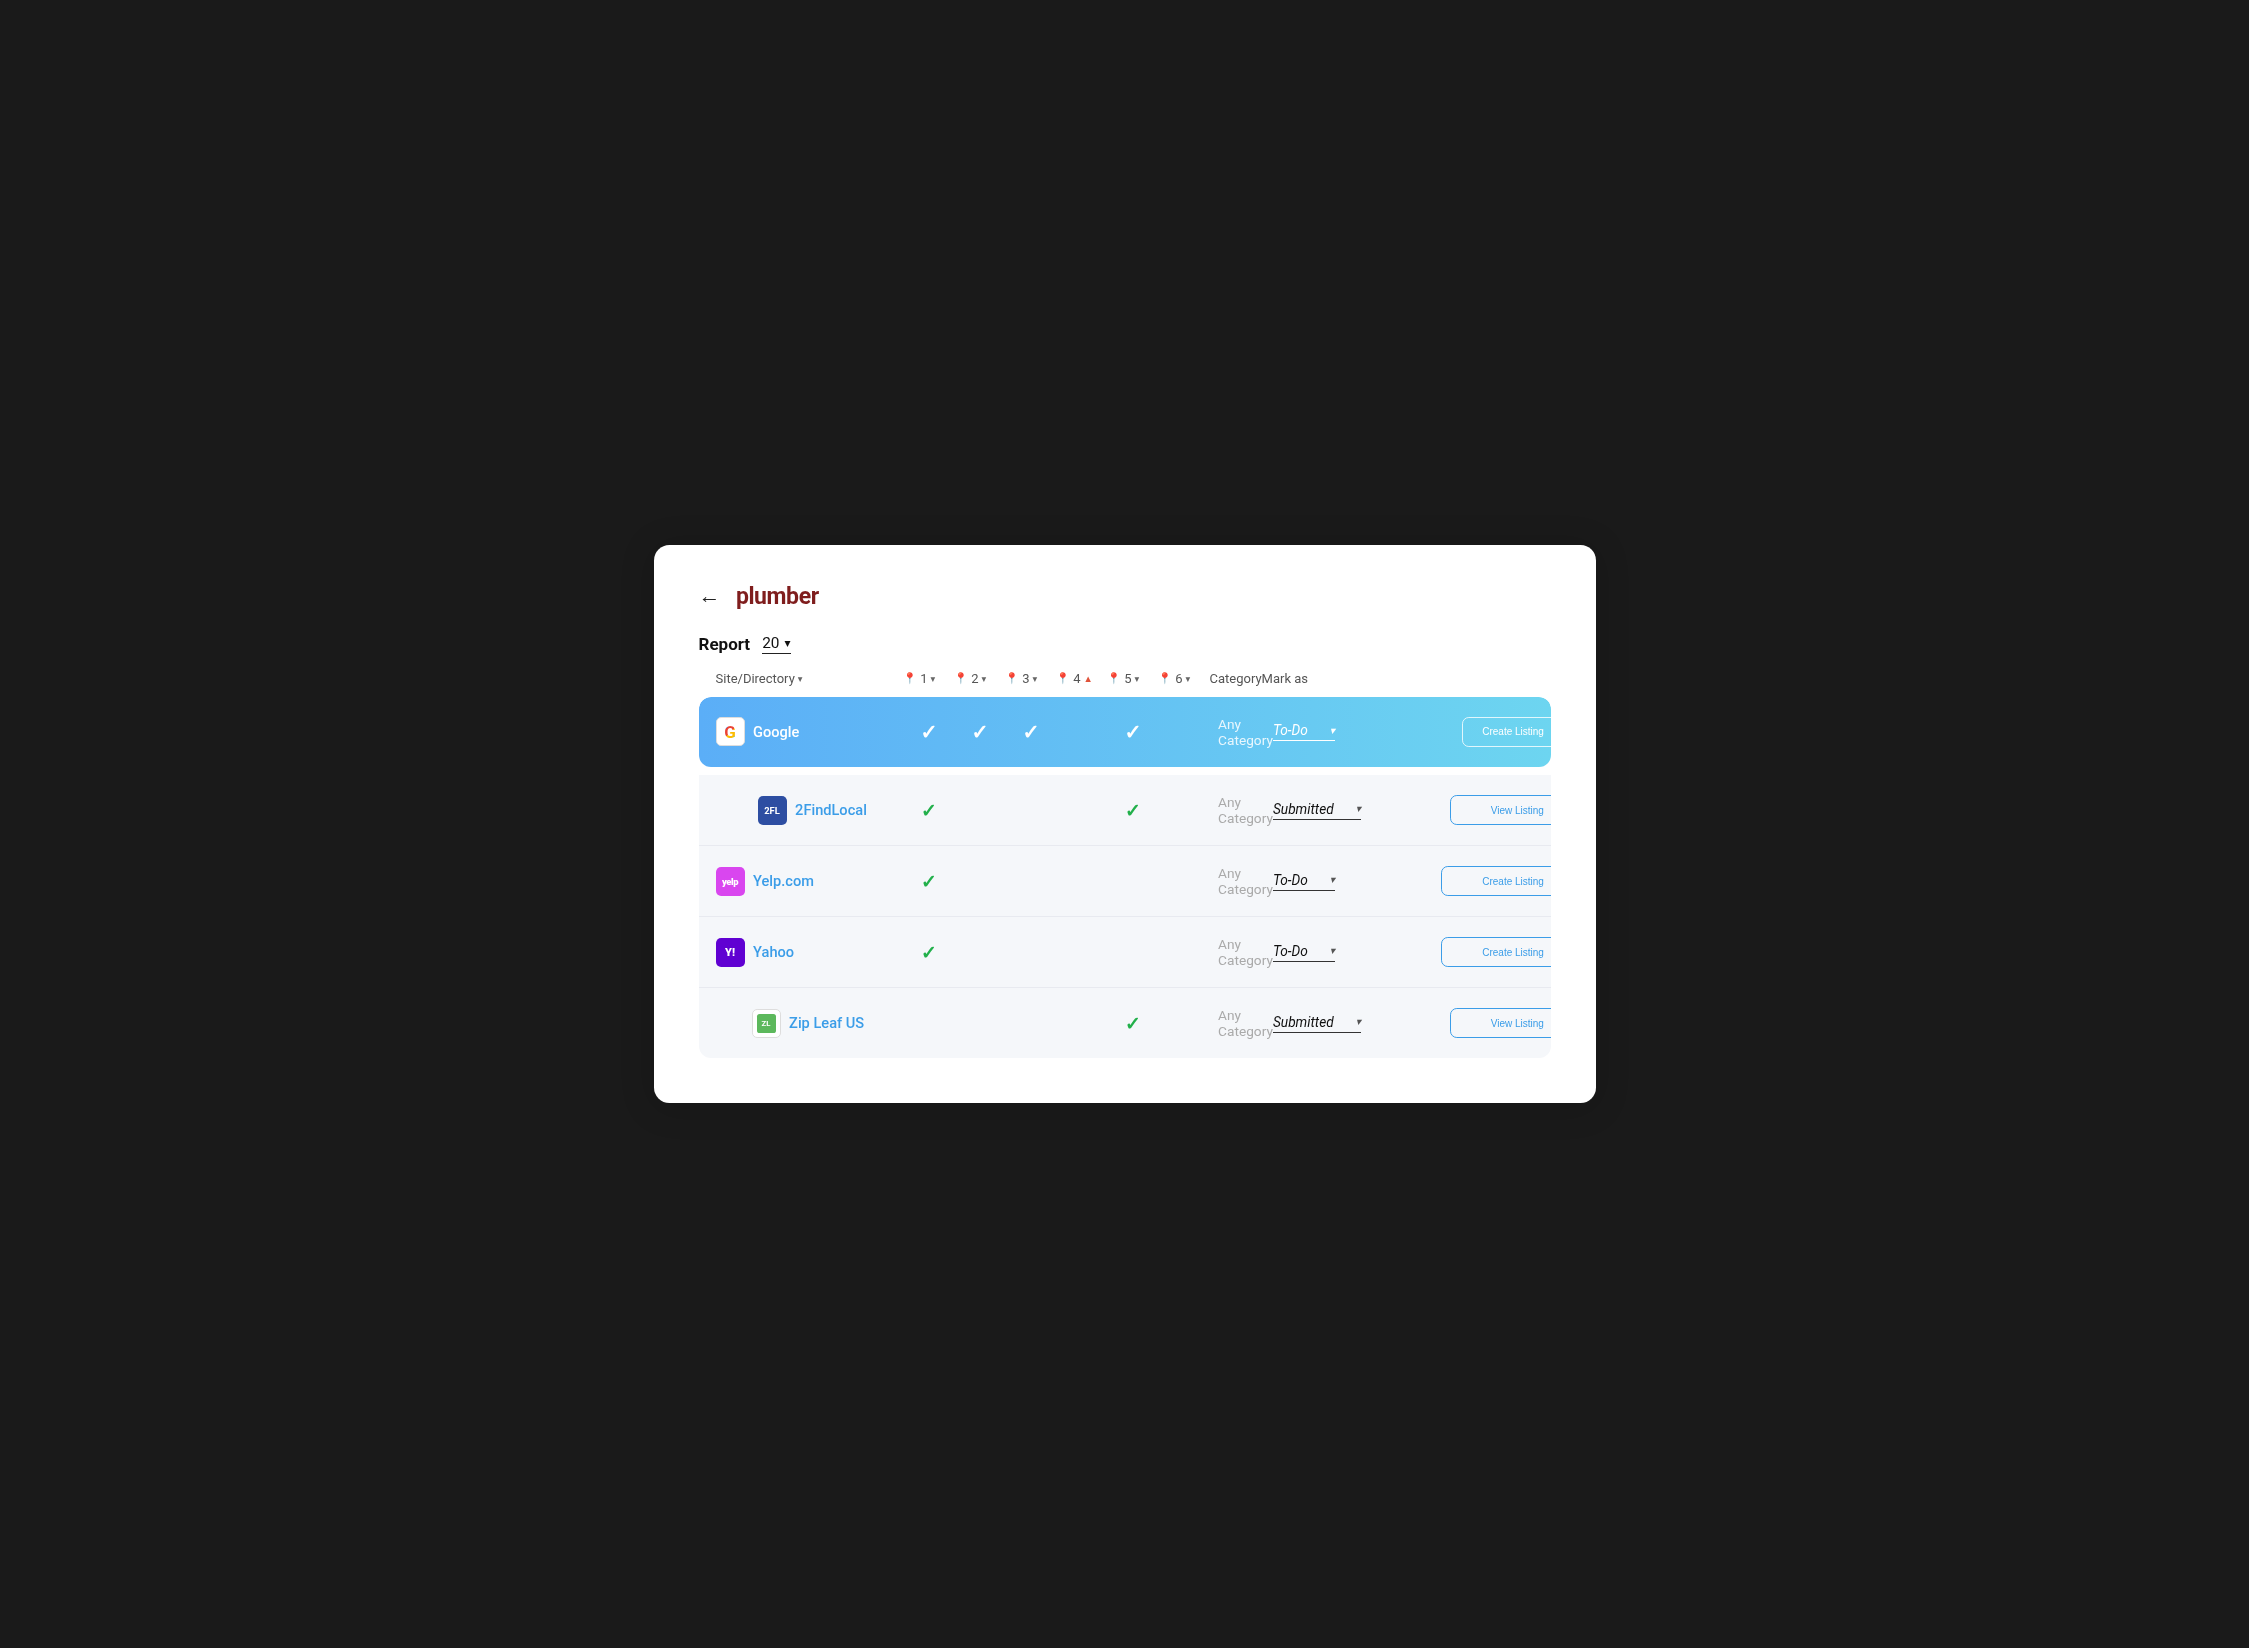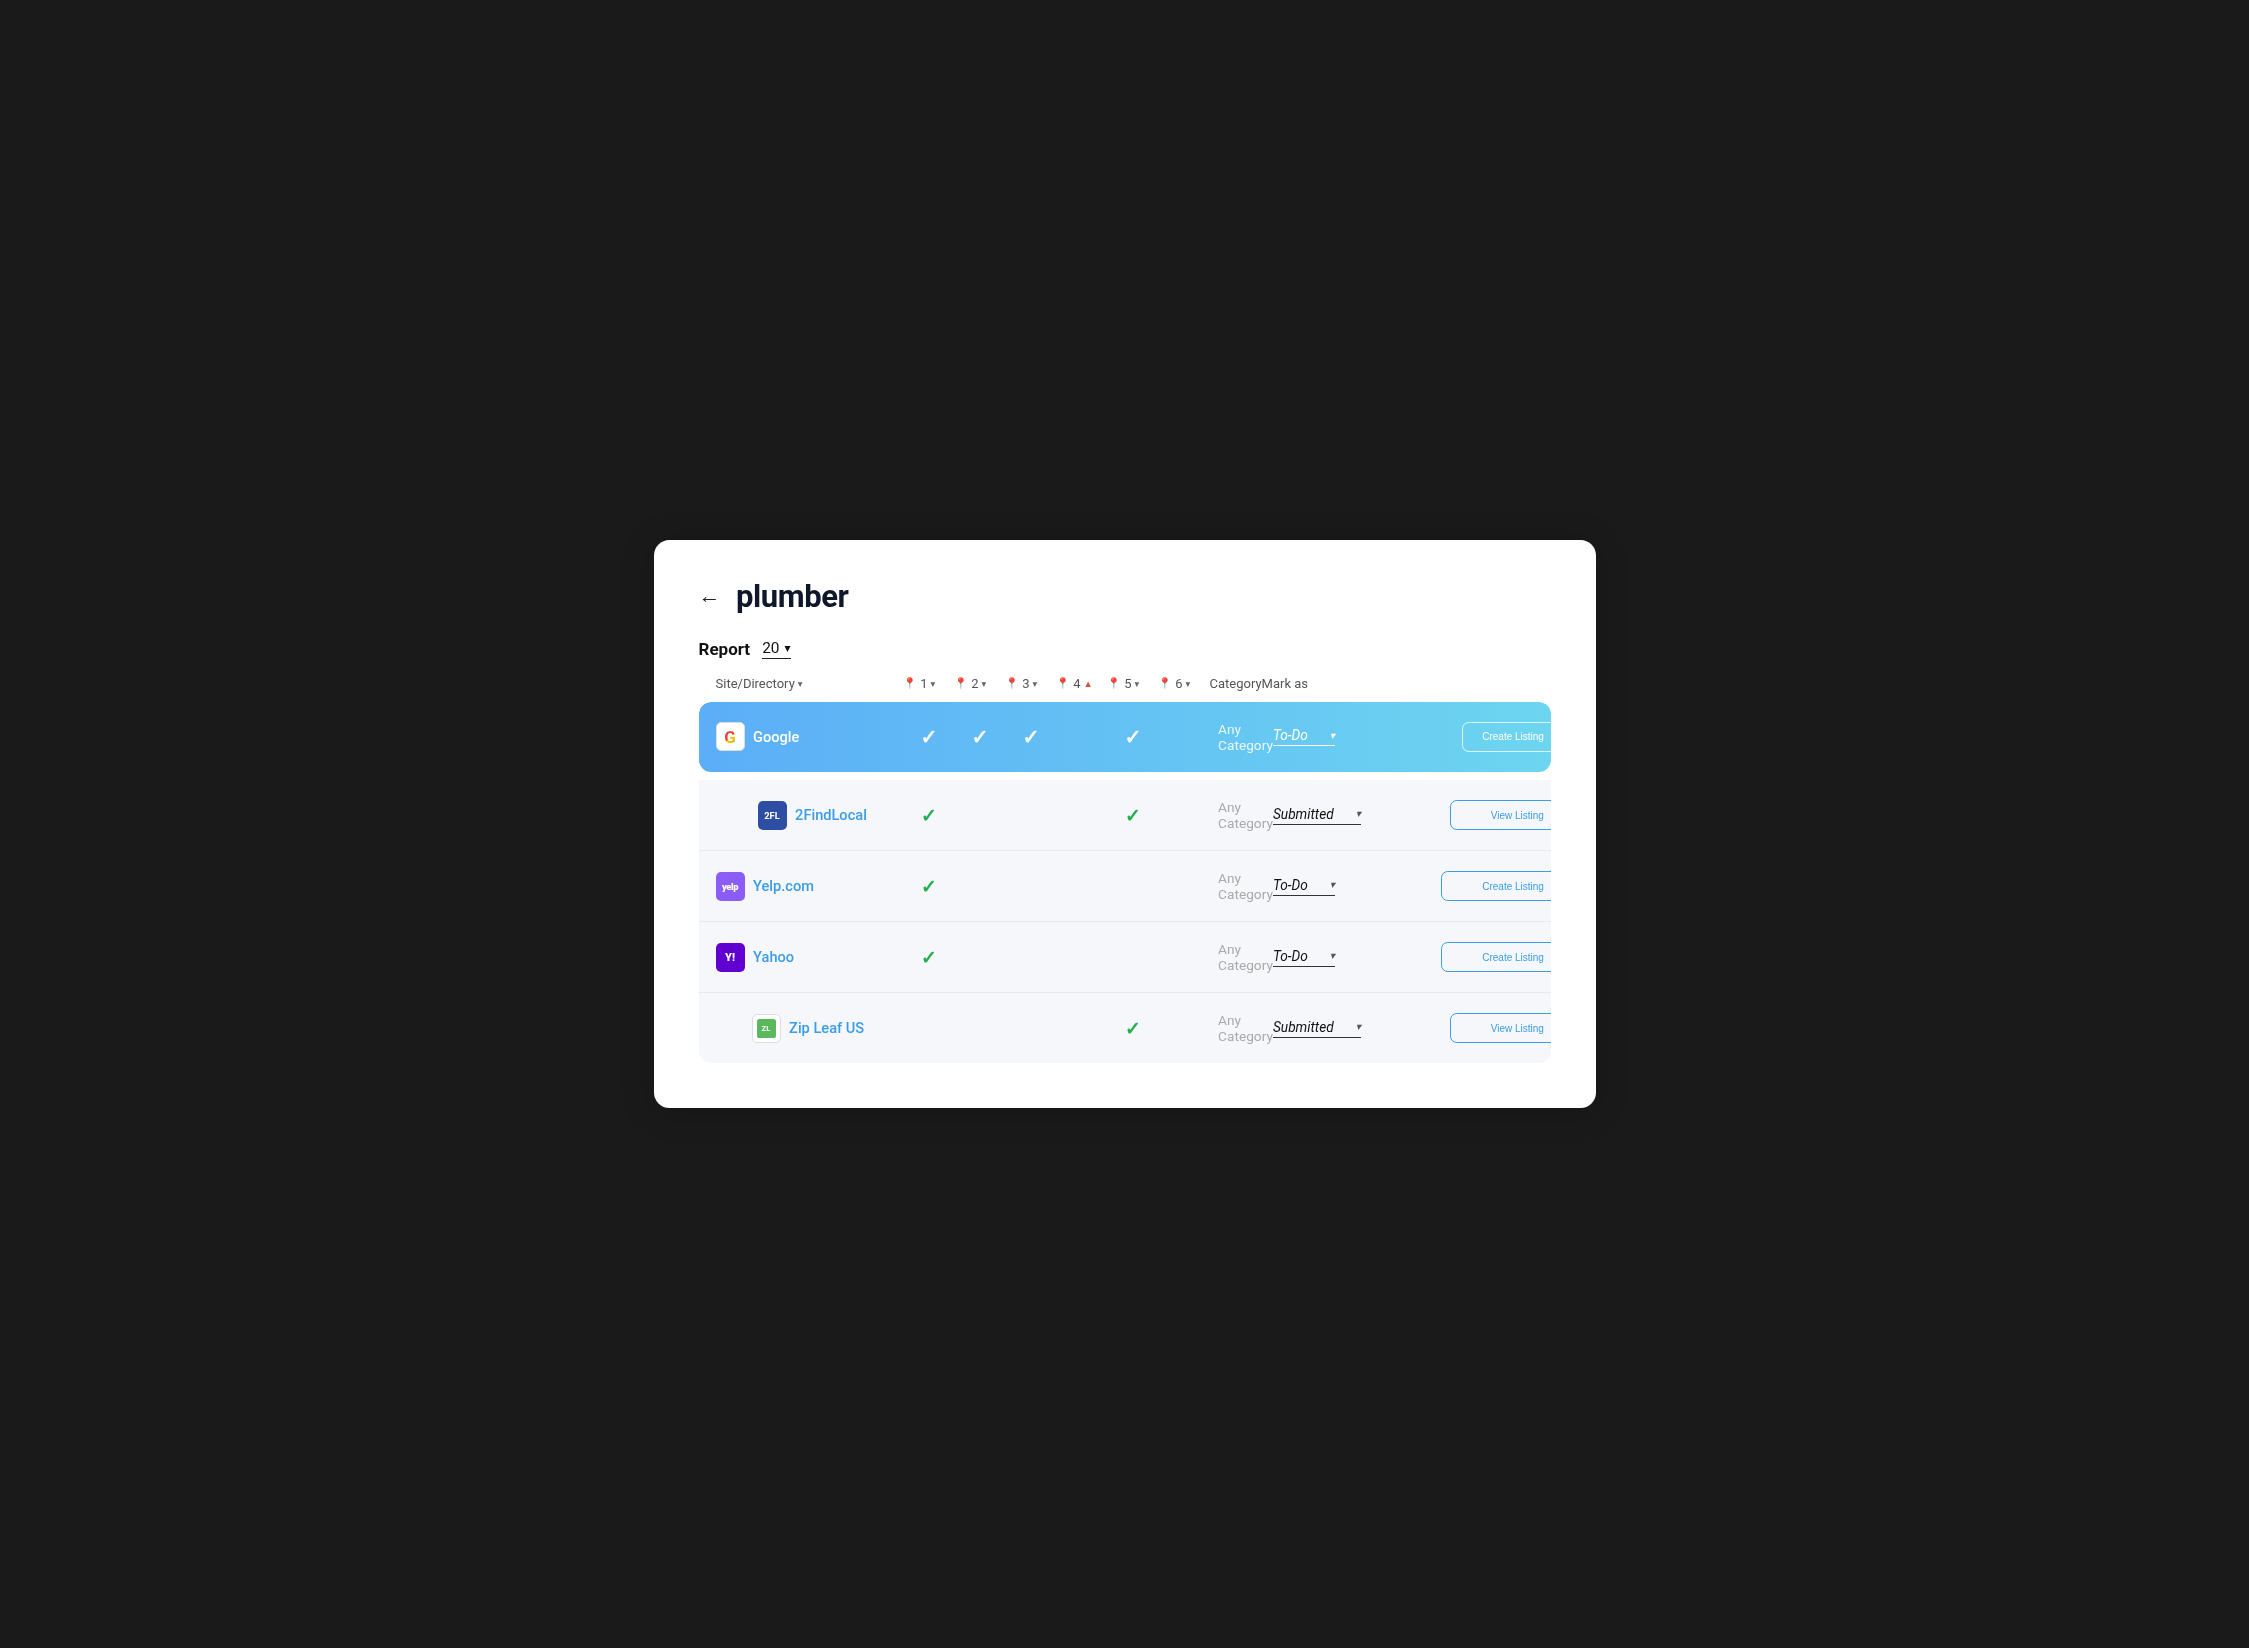--- a/index.html
+++ b/index.html
@@ -25,23 +25,23 @@
       gap: 15.4px;
       margin-bottom: 24px;
     }
     .back-arrow {
       font-size: 22px;
       color: #222;
       cursor: pointer;
       line-height: 1;
     }
     .page-title {
-      font-size: 31px;
-      font-weight: 700;
-      color: #0f172a;
+      font-size: 23px;
+      font-weight: 700;
+      color: #7f1d1d;
       letter-spacing: -0.4px;
     }
     .subtitle {
       font-size: 19px;
       color: #222;
       margin-bottom: 22px;
       font-weight: 400;
     }
     .subtitle .percent {
       color: #3b9de8;
@@ -129,21 +129,21 @@
       font-weight: 700;
       color: #fff;
       flex-shrink: 0;
       overflow: hidden;
     }
     .site-logo.google-logo {
       background: #fff;
       border: 1.3px solid #ddd;
     }
     .site-logo.twofl-logo { background: #2d4ea2; font-size: 9.4px; margin-left: 42px; }
-    .site-logo.yelp-logo { background: #8b5cf6; }
+    .site-logo.yelp-logo { background: #d946ef; }
     .site-logo.yahoo-logo { background: #6001d2; }
     .site-logo.zipleaf-logo { background: #fff; border: 1.3px solid #ddd; margin-left: 36px; }
     .site-name {
       font-size: 14.6px;
       color: #3b9de8;
       font-weight: 500;
       text-decoration: none;
       cursor: pointer;
     }
     .site-name.white { color: #fff; }

